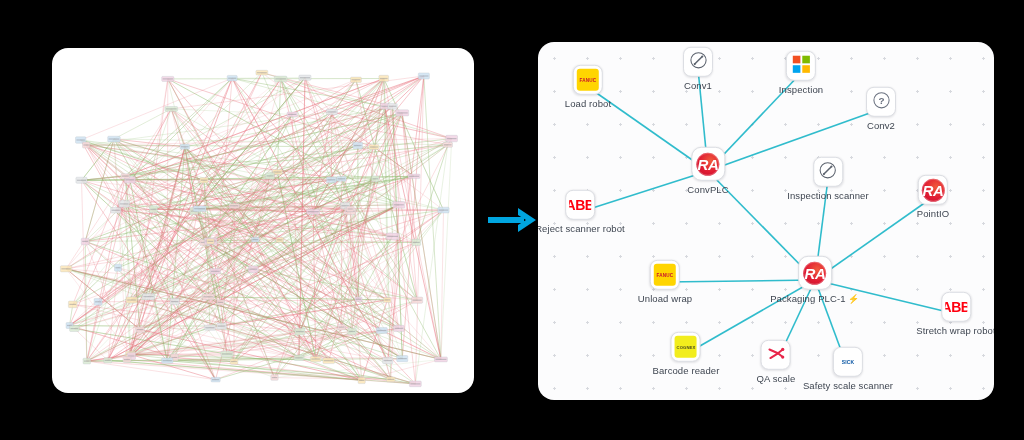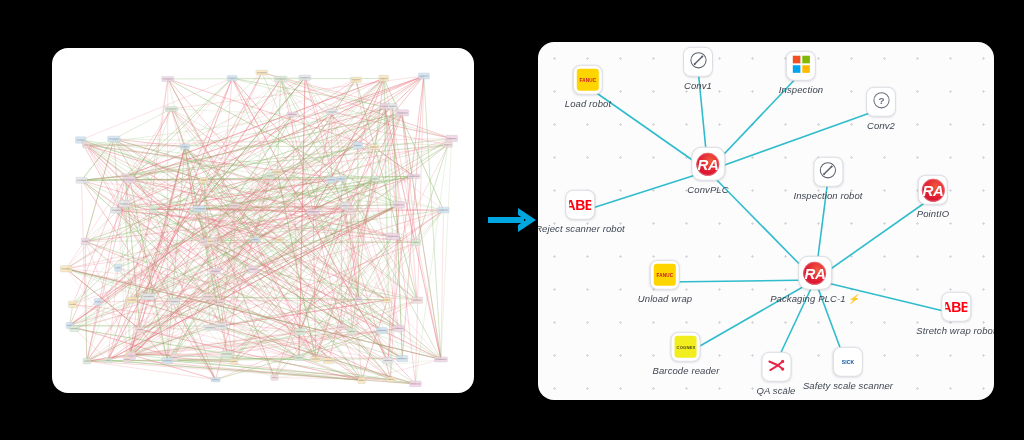--- a/index.html
+++ b/index.html
@@ -84,21 +84,20 @@
   .node-tile.big { width: 34px; height: 34px; border-radius: 10px; }
   .node-label {
     margin-top: 4px;
     font-size: 9.5px;
     color: #3f4651;
     letter-spacing: 0.1px;
     line-height: 1.1;
     display: flex;
     align-items: center;
     gap: 3px;
-    font-style: italic;
   }
 
   
   .brand {
     width: 22px; height: 22px;
     border-radius: 3px;
     display: flex; align-items: center; justify-content: center;
     font-weight: bold;
     overflow: hidden;
   }
@@ -1035,21 +1034,21 @@
         <div class="node" style="left: 290px; top: 137px;">
           <div class="node-tile">
             <span><svg class="circ-icon" viewBox="0 0 20 20">
                 <circle cx="10" cy="10" r="8" fill="none" stroke="#5c636e" stroke-width="1.1"></circle>
                 <line x1="6" y1="14" x2="14" y2="6" stroke="#5c636e" stroke-width="1.6"></line>
                 <circle cx="6" cy="14" r="1.1" fill="#5c636e"></circle>
                 <circle cx="14" cy="6" r="1.1" fill="#5c636e"></circle>
               </svg></span>
           </div>
           <div class="node-label">
-            <span>Inspection robot</span>
+            <span>Inspection scanner</span>
           </div>
         </div>
         <div class="node" style="left: 395px; top: 155px;">
           <div class="node-tile">
             <span class="ra-logo">
               <span>RA</span>
             </span>
           </div>
           <div class="node-label">
             <span>PointIO</span>
@@ -1099,21 +1098,21 @@
         <div class="node" style="left: 148px; top: 312px;">
           <div class="node-tile">
             <span class="brand brand-cognex">
               <span>COGNEX</span>
             </span>
           </div>
           <div class="node-label">
             <span>Barcode reader</span>
           </div>
         </div>
-        <div class="node" style="left: 238px; top: 320px; margin-top: 12px;">
+        <div class="node" style="left: 238px; top: 320px;">
           <div class="node-tile">
             <span><svg class="circ-icon" viewBox="0 0 20 20">
                 <g stroke="#e8264a" stroke-width="2.1" fill="none" stroke-linecap="round">
                   <line x1="3" y1="6" x2="12" y2="10"></line>
                   <line x1="12" y1="10" x2="4" y2="15"></line>
                   <line x1="12" y1="10" x2="17" y2="6"></line>
                   <line x1="12" y1="10" x2="17" y2="14"></line>
                 </g>
                 <circle cx="17" cy="6" r="1.7" fill="#e8264a"></circle>
                 <circle cx="17" cy="14" r="1.7" fill="#e8264a"></circle>

